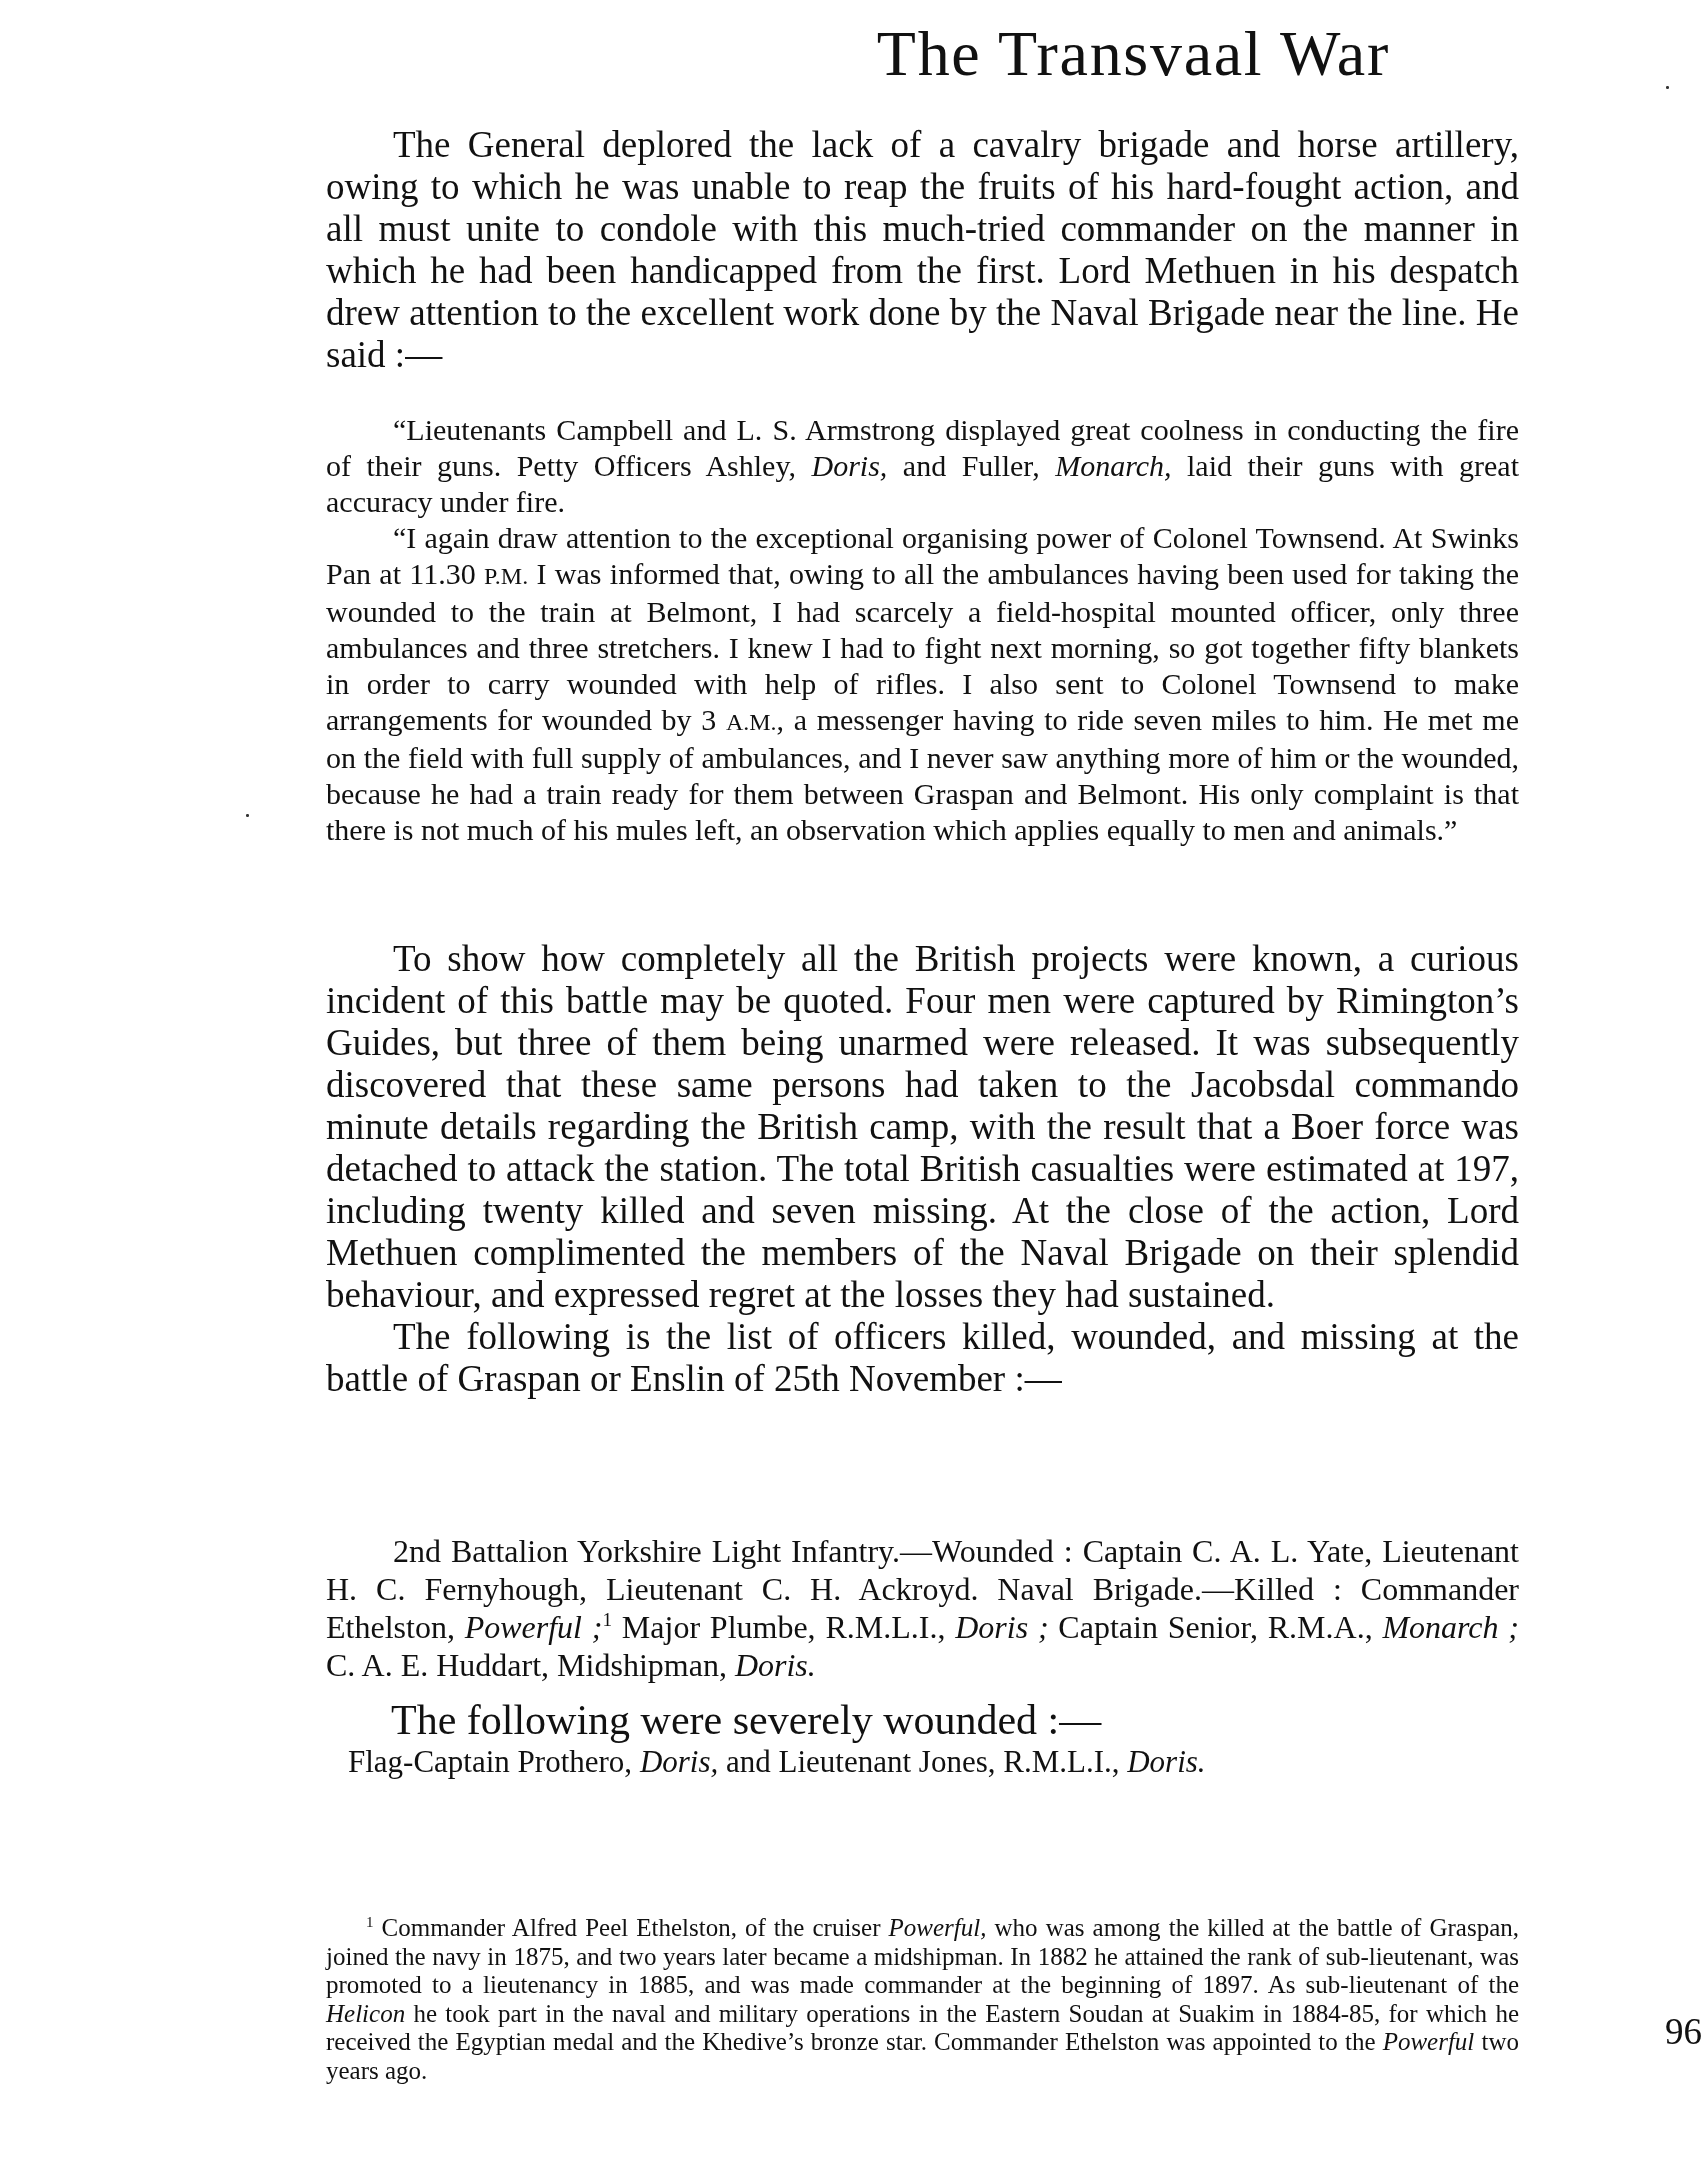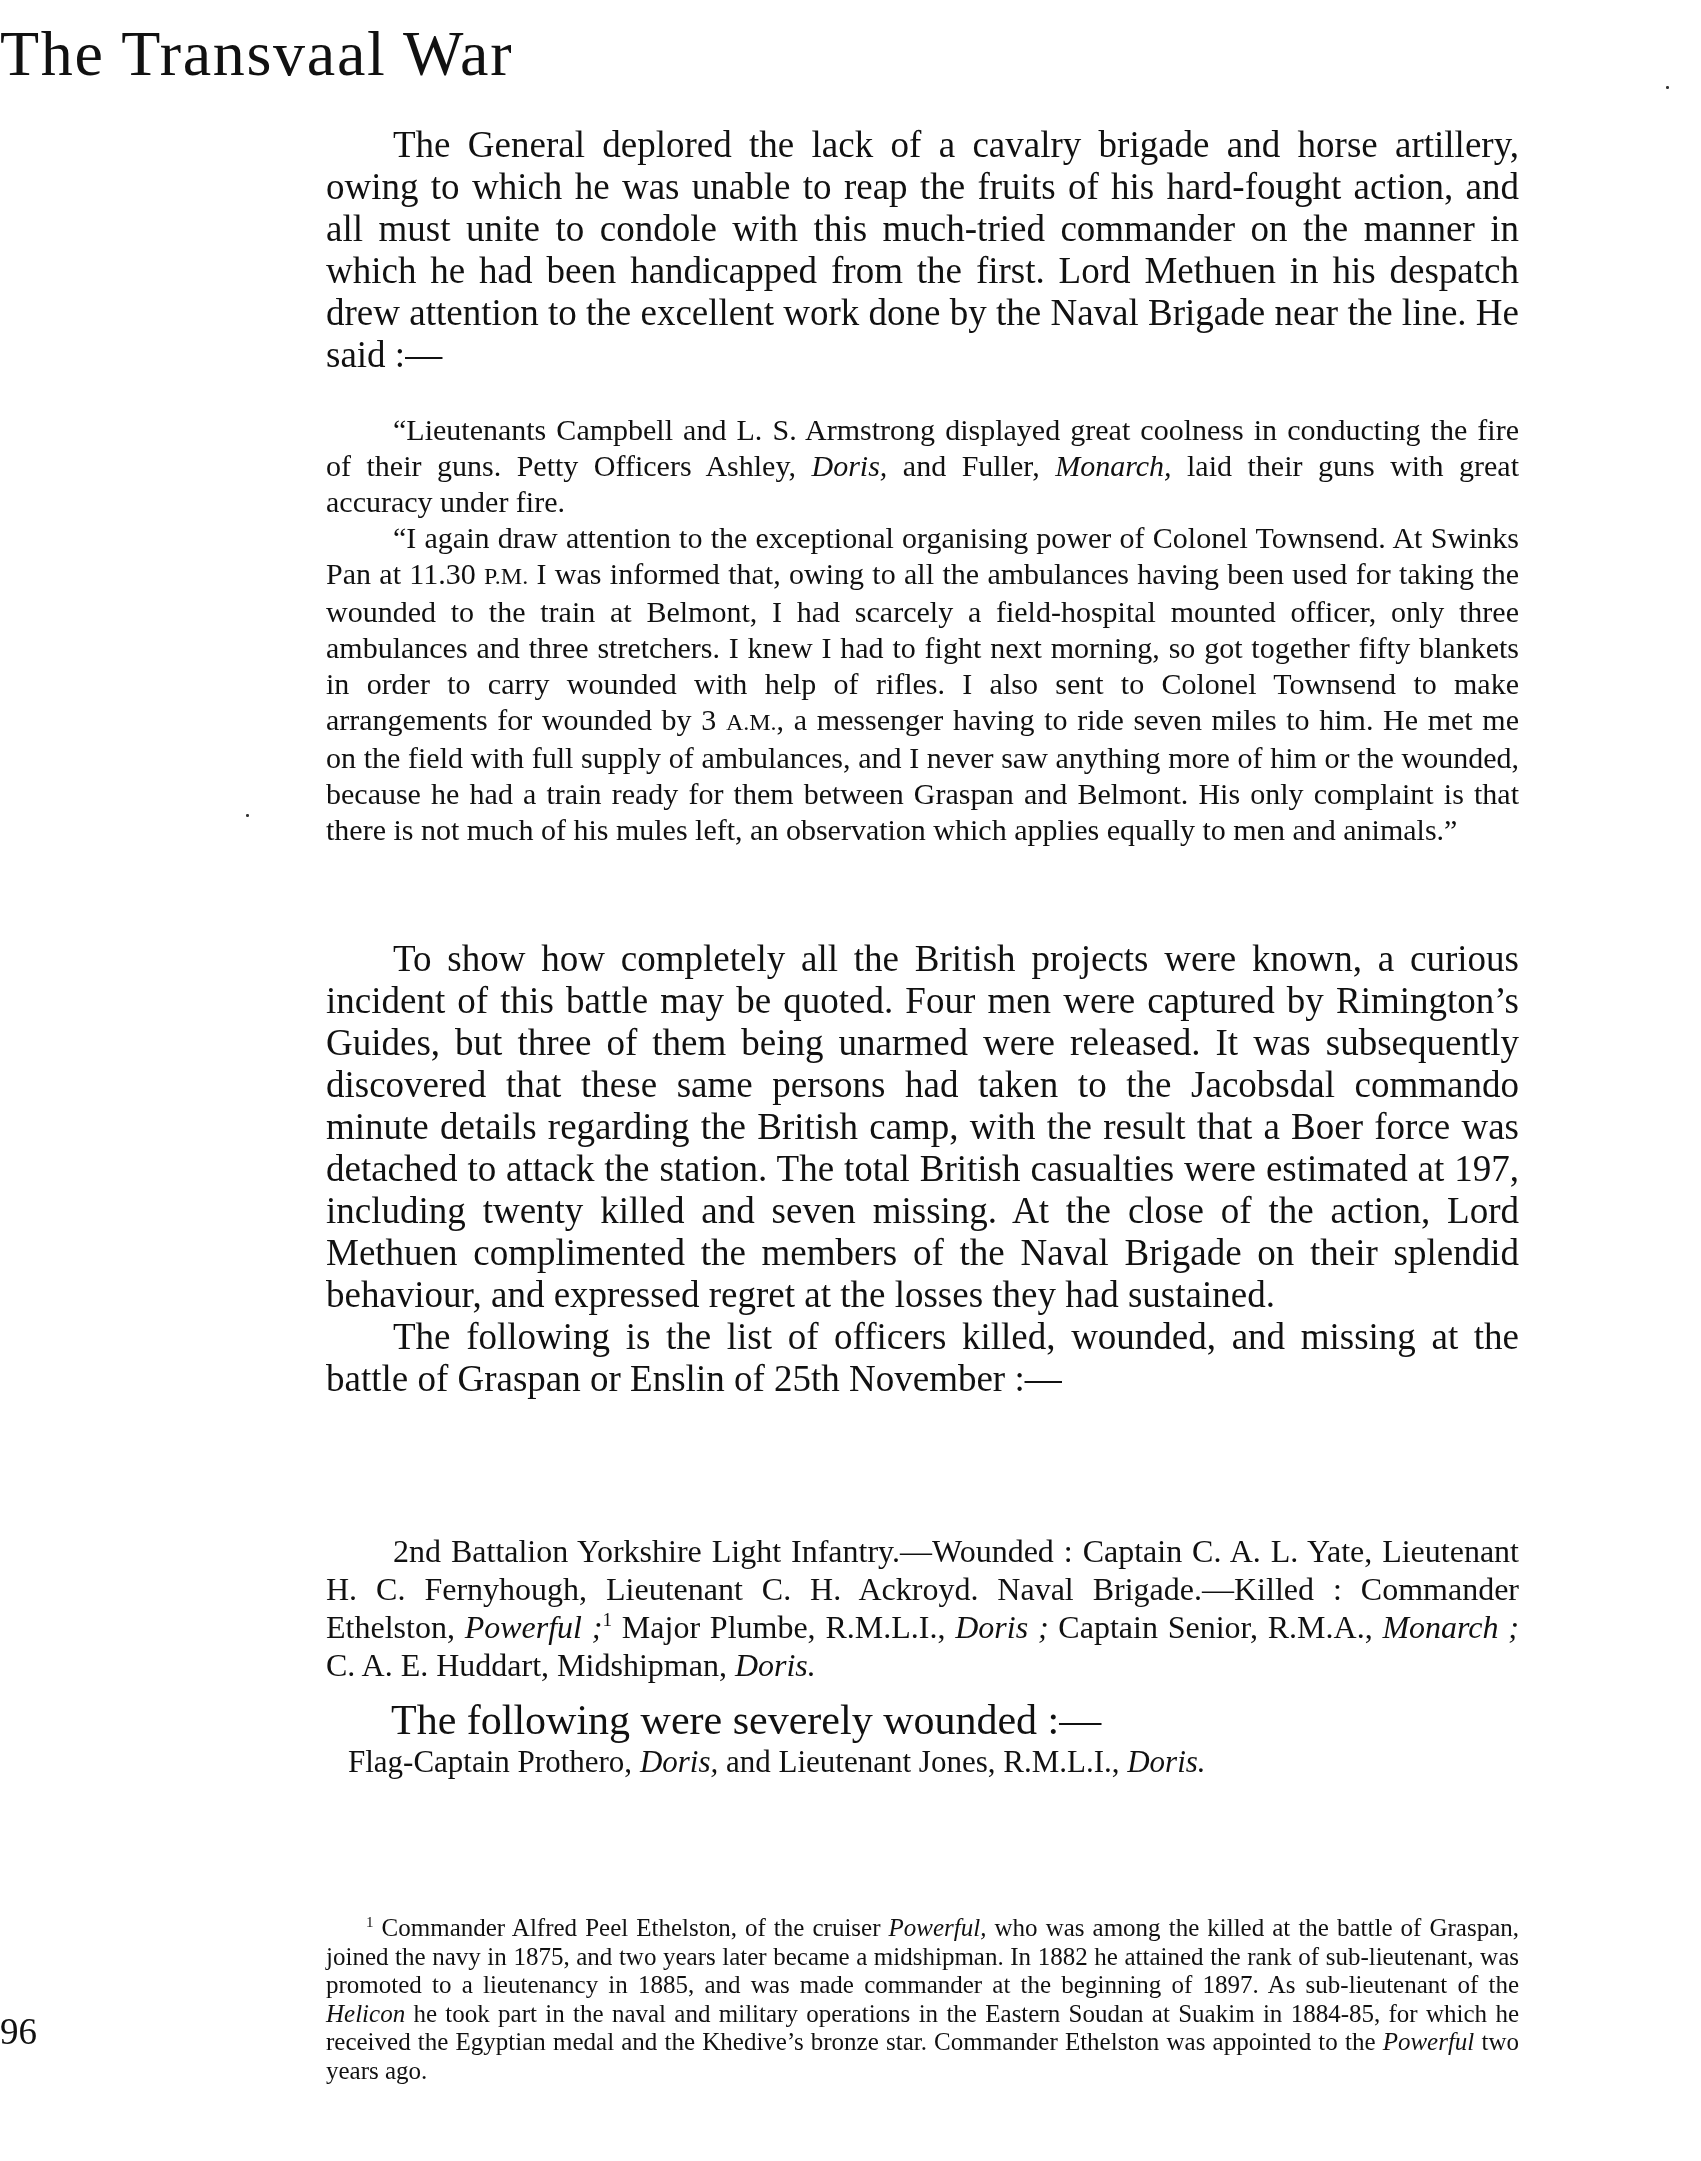--- a/index.html
+++ b/index.html
@@ -2,41 +2,41 @@
 <html style="font-size:13.4px"><head>
 <meta charset="utf-8">
 <style>
   html, body { margin: 0; padding: 0; background: #ffffff; }
   body {
     width: 1702px; height: 2161px; position: relative; overflow: hidden;
     font-family: "Liberation Serif", "DejaVu Serif", serif; color: #111;
   }
   .page-title {
     position: absolute; left: 0; width: 1390px; top: 18.5px;
-    text-align: left; font-size: 64px; letter-spacing: 1.7px; line-height: 1.1;
+    text-align: right; font-size: 64px; letter-spacing: 1.7px; line-height: 1.1;
   }
   .block { position: absolute; left: 326px; width: 1193px; }
   .body-text {
     font-size: 37px; line-height: 42px; text-align: justify;
   }
   .quote-text {
     font-size: 30px; line-height: 36px; text-align: justify;
   }
   .foot-text {
     font-size: 25px; line-height: 28.5px; text-align: justify;
   }
   p { margin: 0; }
   .indent-lg { text-indent: 67px; }
   .indent-md { text-indent: 40px; }
   i { font-style: italic; }
   sup { font-size: 0.6em; line-height: 0; }
   .sc { font-size: 0.8em; }
   .page-number {
     position: absolute; left: 0; width: 1702px; top: 2010px;
-    text-align: left; font-size: 37px; font-family: Liberation Serif, serif;
+    text-align: right; font-size: 37px; font-family: Liberation Serif, serif;
   }
   .margin-mark { position: absolute; width: 2.5px; height: 2.5px; background: #333; border-radius: 50%; }
 </style>
 </head>
 <body>
 
 <div class="page-title">The Transvaal War</div>
 
 <div class="block" style="top:124px;">
   <p class="body-text indent-lg">The General deplored the lack of a cavalry brigade and horse artillery, owing to which he was unable to reap the fruits of his hard-fought action, and all must unite to condole with this much-tried commander on the manner in which he had been handicapped from the first. Lord Methuen in his despatch drew attention to the excellent work done by the Naval Brigade near the line. He said :—</p>

